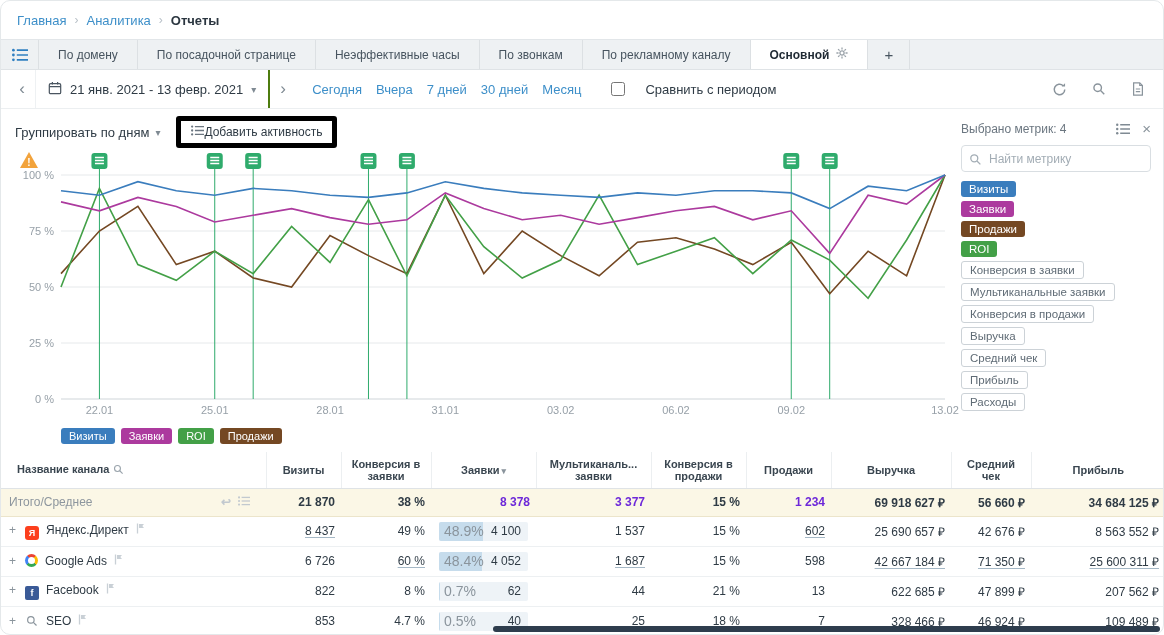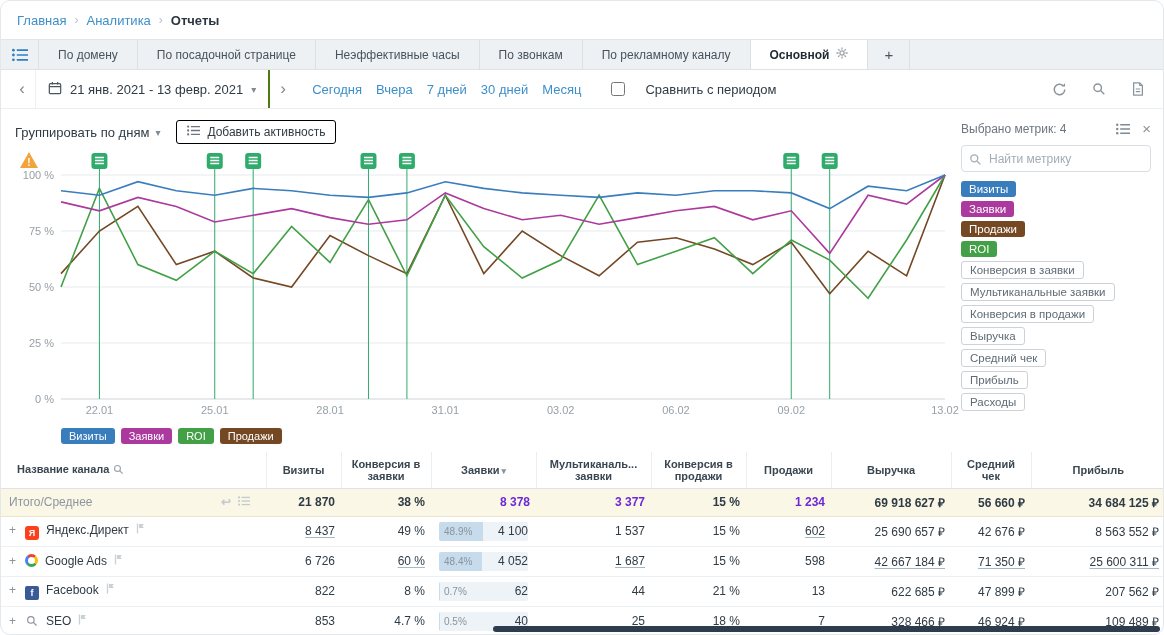--- a/index.html
+++ b/index.html
@@ -32,21 +32,21 @@
   .compare input{width:14px;height:14px;cursor:pointer}
   .toolbar-right{margin-left:auto;display:flex;gap:25px;align-items:center;padding-right:4px}
   .tb-icon{cursor:pointer;display:flex;align-items:center}
 
   
   .content{display:flex;flex:0 0 auto;background:#fff}
   .chart-col{flex:1;padding:10px 0 0 14px;position:relative}
   .controls-row{display:flex;align-items:center;gap:16px;height:26px;font-size:13px;color:#2f3b45}
   .group-by{display:flex;align-items:center;gap:6px;cursor:pointer}
   .group-by .caret{color:#7f8a93;font-size:10px}
-  .add-activity{display:flex;align-items:center;gap:7px;border:1px solid #000000;background:#fff;border-radius:3px;padding:4px 10px;font-size:12px;color:#2f3b45;cursor:pointer;font-family:"Liberation Sans",sans-serif}
+  .add-activity{display:flex;align-items:center;border:5px solid #000000;background:#fff;border-radius:3px;padding:4px 10px;font-size:12px;color:#2f3b45;cursor:pointer;font-family:"Liberation Sans",sans-serif}
   .chart-wrap{position:relative;margin-top:2px}
   svg text.axis{font-size:11px;fill:#97a0a8;font-family:"Liberation Sans",sans-serif}
   .legend{display:flex;gap:6px;padding:5px 0 8px 46px}
   .legend-chip{font-size:11px;color:#fff;padding:2px 8px;border-radius:3px;cursor:pointer}
 
   .metrics-panel{width:204px;flex:0 0 204px;padding:12px 14px 0 0;display:flex;flex-direction:column}
   .panel-head{display:flex;align-items:center;gap:12px;font-size:12px;color:#6b7680}
   .panel-head .spacer{flex:1}
   .panel-head .close{color:#8a949c;font-size:15px;cursor:pointer;line-height:1}
   .metric-search{position:relative;margin-top:9px}
@@ -76,22 +76,22 @@
   .favicon{display:inline-flex;width:14px;height:14px;border-radius:3px;color:#fff;font-size:9px;font-weight:bold;align-items:center;justify-content:center;margin:0 7px 0 2px;vertical-align:-2px}
   .yd{background:#fc3f1d}
   .fb{background:#3a5a97;border-radius:2px}
   .g-icon{display:inline-block;width:13px;height:13px;border-radius:50%;background:conic-gradient(from -45deg,#ea4335 0 25%,#fbbc05 25% 50%,#34a853 50% 75%,#4285f4 75% 100%);position:relative;margin:0 7px 0 2px;vertical-align:-2px}
   .g-icon::after{content:"";position:absolute;inset:3px;background:#fff;border-radius:50%}
   .seo-ic{display:inline-flex;width:14px;height:14px;align-items:center;justify-content:center;margin:0 7px 0 2px;vertical-align:-2px}
   .ch-name{margin-right:7px;cursor:pointer}
   .bar-cell{padding:0 8px}
   .bar-track{position:relative;height:19px;background:#eef3f7;border-radius:2px;display:flex;align-items:center;overflow:hidden;cursor:pointer}
   .bar-fill{position:absolute;left:0;top:0;bottom:0;background:#c6dcec}
-  .bar-pct{position:relative;font-size:10px;color:#8a949c;margin-left:5px}
-  .bar-val{position:relative;margin-left:auto;}
+  .bar-pct{position:relative;font-size:14px;color:#8a949c;margin-left:5px}
+  .bar-val{position:relative;margin-left:auto;margin-right:7px}
   .hscrollbar{position:absolute;bottom:2px;left:492px;right:3px;height:6px;background:#2e3d4d;border-radius:3px;z-index:5;cursor:grab}
 </style>
 </head>
 <body>
 
 <div class="app">
 
   <div class="breadcrumb">
     <a class="bc-link">Главная</a>
     <span class="sep">›</span>

